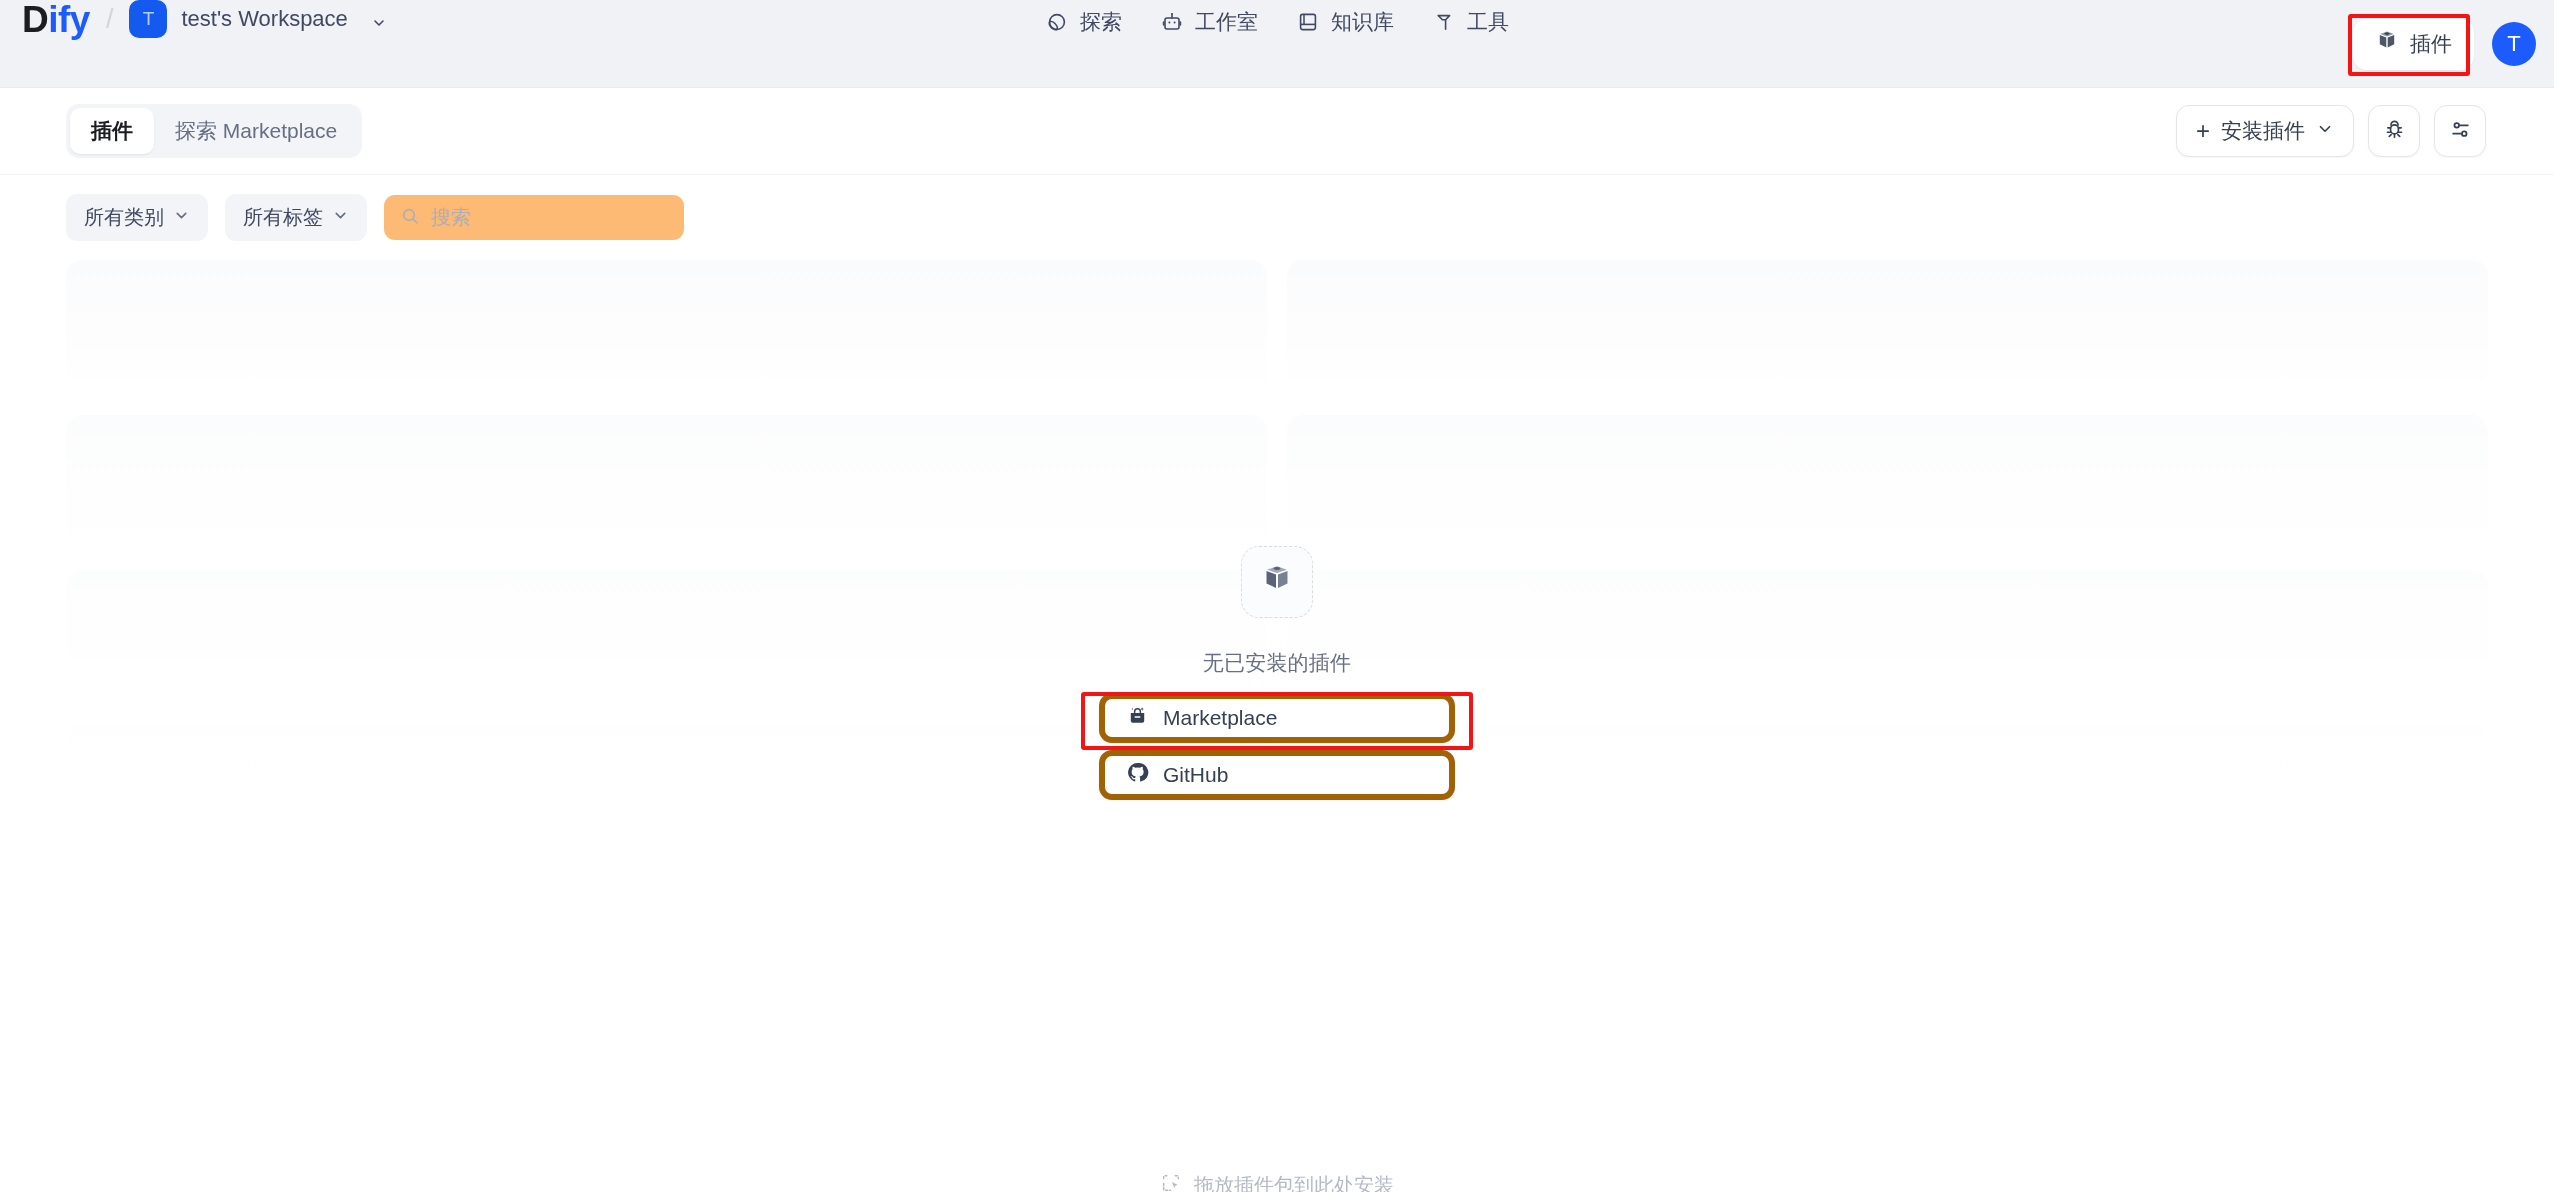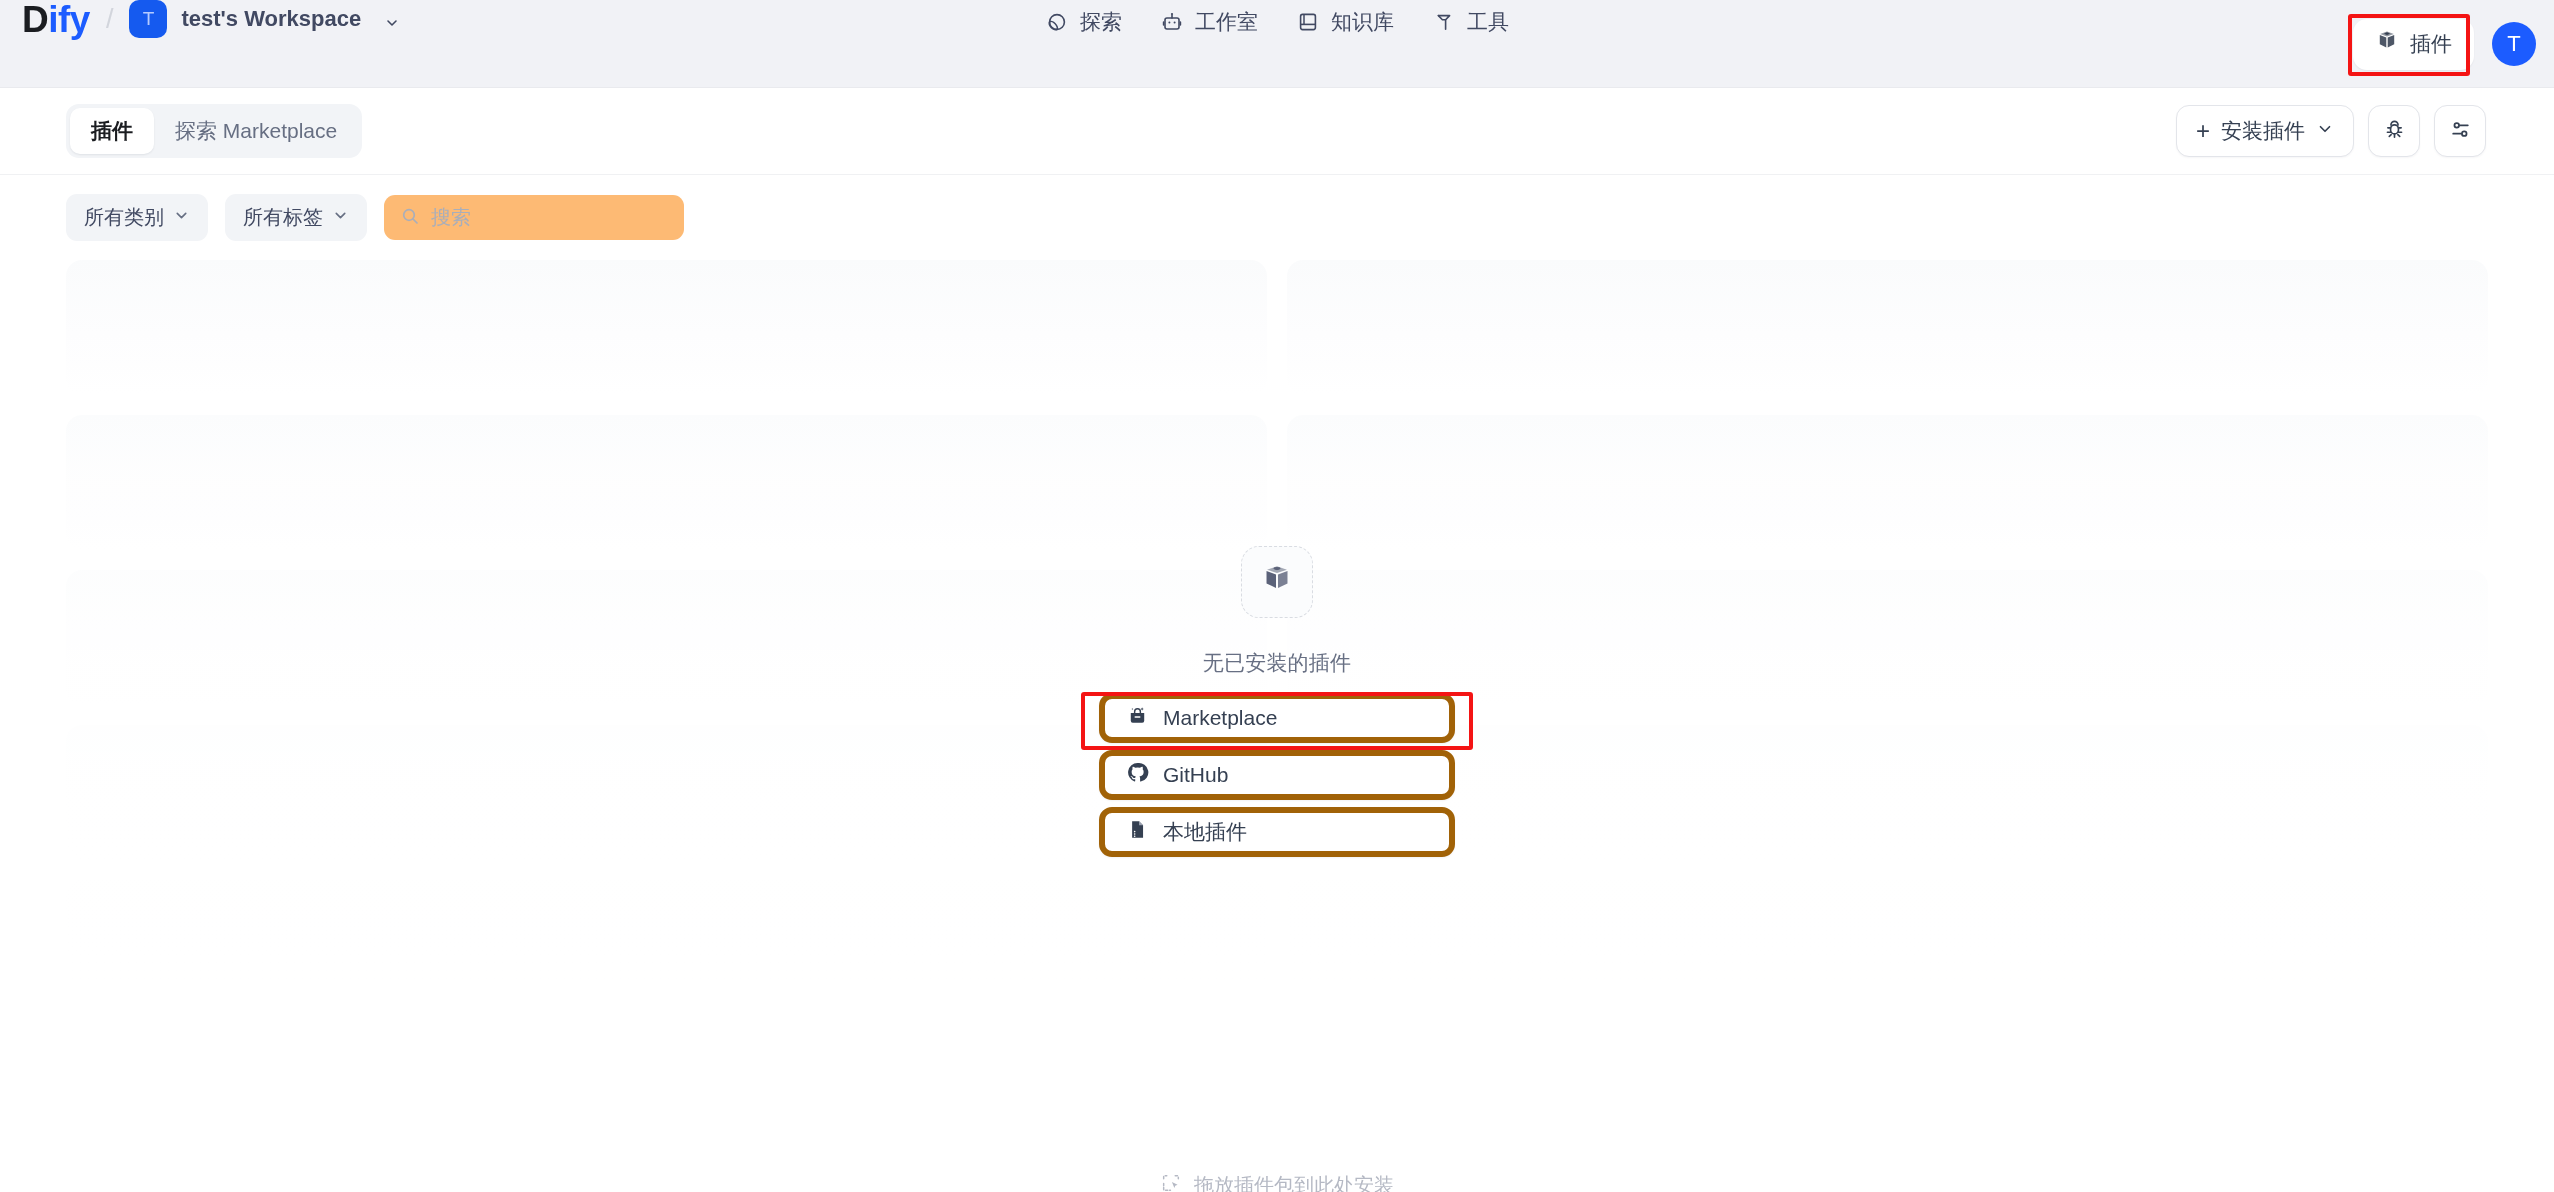--- a/index.html
+++ b/index.html
@@ -25,21 +25,21 @@
   }
   .logo .blue { color: #1c5cff; }
   .slash { color: #d2d5dc; font-size: 27px; font-weight: 300; margin: 0 2px; }
   .ws-badge {
     width: 38px; height: 38px; border-radius: 10px;
     background: #155aef; color: #b5cbff;
     display: flex; align-items: center; justify-content: center;
     font-size: 19px; font-weight: 500;
   }
   .ws-name {
-    font-size: 22px; font-weight: 700; color: #414962;
+    font-size: 22px; font-weight: 400; color: #414962;
     display: flex; align-items: center; gap: 23px;
   }
   .chev { display: inline-block; width: 16px; height: 16px; }
 
   .nav-center {
     position: absolute; left: 50%; transform: translateX(-50%);
     display: flex; align-items: center; gap: 26px;
   }
   .nav-item {
     display: flex; align-items: center; gap: 11px;
@@ -396,30 +396,20 @@
 
     <div class="empty-btn">
       <span>
         <svg width="23" height="23" viewBox="0 0 24 24" fill="#354052">
           <path d="M12 2.2a9.8 9.8 0 00-3.1 19.1c.5.1.7-.2.7-.5v-1.8c-2.7.6-3.3-1.3-3.3-1.3-.4-1.1-1.1-1.4-1.1-1.4-.9-.6.1-.6.1-.6 1 .1 1.5 1 1.5 1 .9 1.5 2.3 1.1 2.9.8.1-.6.3-1.1.6-1.4-2.2-.2-4.4-1.1-4.4-4.8 0-1.1.4-1.9 1-2.6-.1-.3-.4-1.3.1-2.6 0 0 .8-.3 2.7 1a9.3 9.3 0 014.9 0c1.9-1.3 2.7-1 2.7-1 .5 1.3.2 2.3.1 2.6.6.7 1 1.5 1 2.6 0 3.7-2.3 4.5-4.4 4.8.4.4.7 1 .7 2v2.9c0 .3.2.6.7.5A9.8 9.8 0 0012 2.2z"></path>
         </svg>
       </span>
       <span>GitHub</span>
     </div>
 
-    <div class="empty-btn">
-      <span>
-        <svg width="23" height="23" viewBox="0 0 24 24" fill="none">
-          <path d="M6.4 3.4h7.2l4.2 4.2v13H6.4v-17.2z" fill="#354052"></path>
-          <path d="M13.6 3.4v4.2h4.2" fill="#9aa1b0"></path>
-          <path d="M9 14.2h.1M9 16.6h.1M9 19h.1" stroke="#ffffff" stroke-width="1.6" stroke-linecap="round"></path>
-        </svg>
-      </span>
-      <span>本地插件</span>
-    </div>
   </div>
 </div>
 <div class="hl-mkt"></div>
 
 <div class="dropzone">
   <span>
     <svg width="22" height="22" viewBox="0 0 24 24" fill="none" stroke="#b5b9c4" stroke-width="1.6" stroke-linecap="round">
       <path d="M4 7.4V5.2A1.2 1.2 0 015.2 4h2.2" stroke-dasharray="2.4 2"></path>
       <path d="M16.6 4h2.2A1.2 1.2 0 0120 5.2v2.2" stroke-dasharray="2.4 2"></path>
       <path d="M4 12.6v6.2A1.2 1.2 0 005.2 20h6.2" stroke-dasharray="2.4 2"></path>

